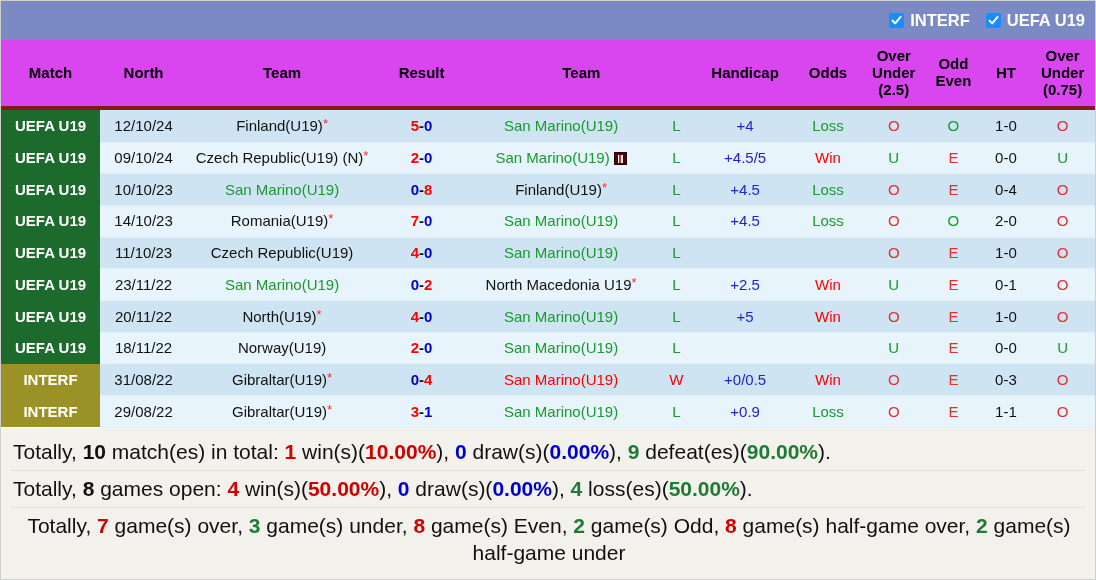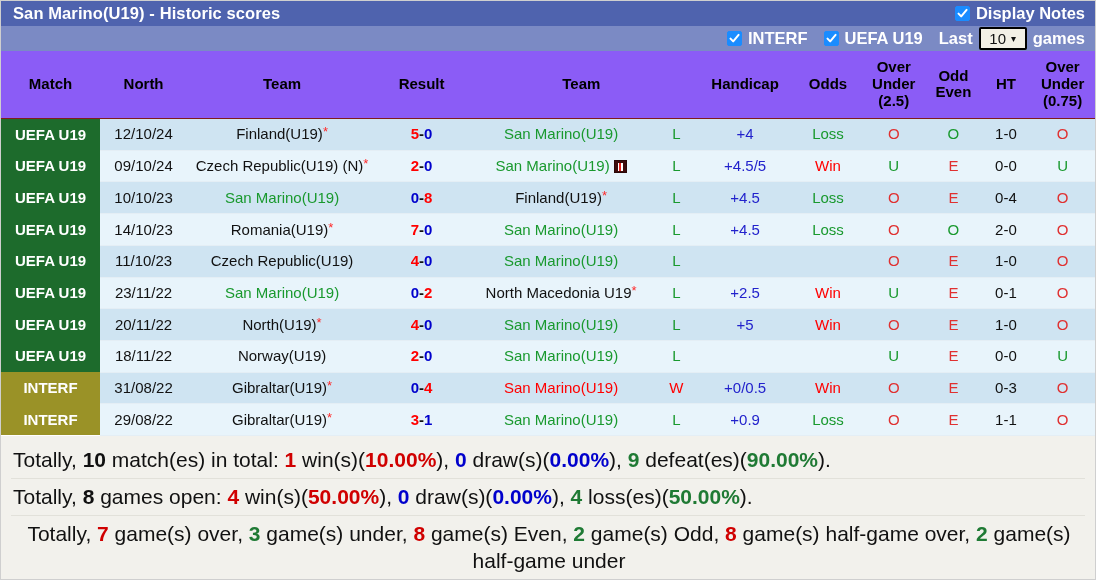--- a/index.html
+++ b/index.html
@@ -46,23 +46,23 @@
     height:23px;min-width:48px;
     display:inline-flex;align-items:center;justify-content:center;gap:5px;
     padding:0 5px;box-sizing:border-box;font-size:15px;color:#111;
     border-radius:2px;
   }
   .selbox .caret{font-size:10px;line-height:1;}
 
   
   table{border-collapse:collapse;width:1094px;table-layout:fixed;}
   thead th{
-    background:#8b5cf6;color:#000;font-weight:bold;font-size:15px;
+    background:#d946ef;color:#000;font-weight:bold;font-size:15px;
     padding:8px 2px;text-align:center;vertical-align:middle;line-height:1.12;
-    border-bottom:1px solid #7f1d1d;
+    border-bottom:4px solid #7f1d1d;
   }
   tbody td{
     padding:4px 2px;text-align:center;vertical-align:middle;font-size:15px;
     border-bottom:1px solid #e4eef5;line-height:1.18;
   }
   tr.r-odd td{background:#cfe4f2;}
   tr.r-even td{background:#e8f4fb;}
   .badge{
     color:#fff;font-weight:bold;font-size:15px;
     padding:0;text-align:center;
@@ -101,56 +101,37 @@
   .fr{color:#d00000;font-weight:bold;}
   .fb{color:#0000cc;font-weight:bold;}
   .fg{color:#1f7a34;font-weight:bold;}
   .fk{color:#111;font-weight:bold;}
 </style>
 </head>
 <body>
 
 <div class="wrap">
 
-  <div class="titlebar">
-    <div class="title">San Marino(U19) - Historic scores</div>
-    <div class="ctl">
-      <span class="chk">
-        <svg width="11" height="11" viewBox="0 0 11 11">
-            <path d="M1.5 5.6 L4.2 8.4 L9.6 1.9" stroke="#ffffff" stroke-width="2" fill="none" stroke-linecap="round" stroke-linejoin="round"></path>
-          </svg>
-      </span>
-      <span class="lbl">Display Notes</span>
-    </div>
-  </div>
 
   <div class="ctrlbar">
     <div class="ctl">
       <span class="chk">
         <svg width="11" height="11" viewBox="0 0 11 11">
             <path d="M1.5 5.6 L4.2 8.4 L9.6 1.9" stroke="#ffffff" stroke-width="2" fill="none" stroke-linecap="round" stroke-linejoin="round"></path>
           </svg>
       </span>
       <span class="lbl">INTERF</span>
     </div>
     <div class="ctl">
       <span class="chk">
         <svg width="11" height="11" viewBox="0 0 11 11">
             <path d="M1.5 5.6 L4.2 8.4 L9.6 1.9" stroke="#ffffff" stroke-width="2" fill="none" stroke-linecap="round" stroke-linejoin="round"></path>
           </svg>
       </span>
       <span class="lbl">UEFA U19</span>
-    </div>
-    <div class="ctl">
-      <span class="lbl">Last</span>
-      <span class="selbox">
-        <span>10</span>
-        <span class="caret">▾</span>
-      </span>
-      <span class="lbl">games</span>
     </div>
   </div>
 
   <table>
     <colgroup>
       <col style="width:98px">
         <col style="width:86px">
         <col style="width:188px">
       <col style="width:88px">
         <col style="width:188px">

